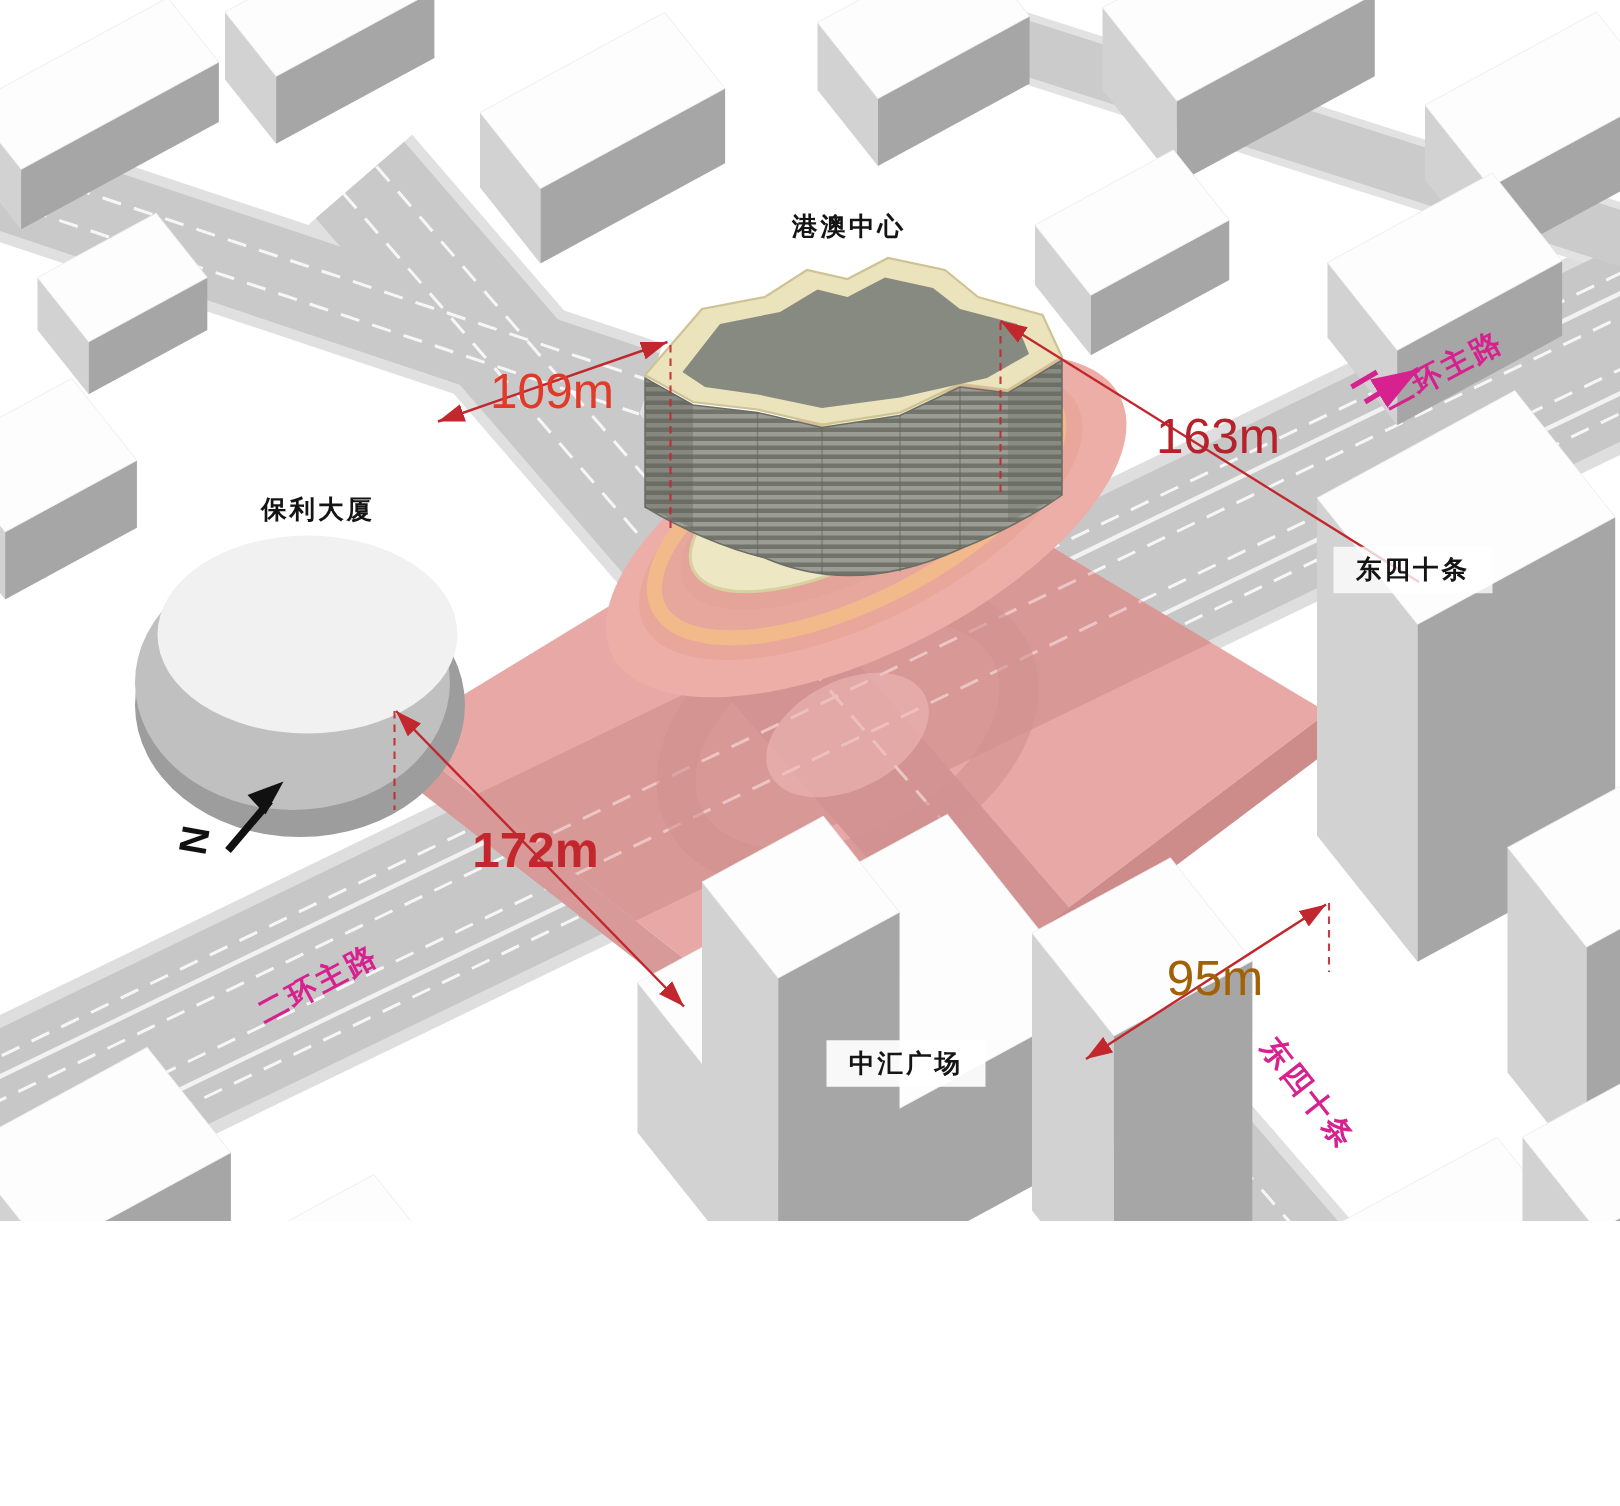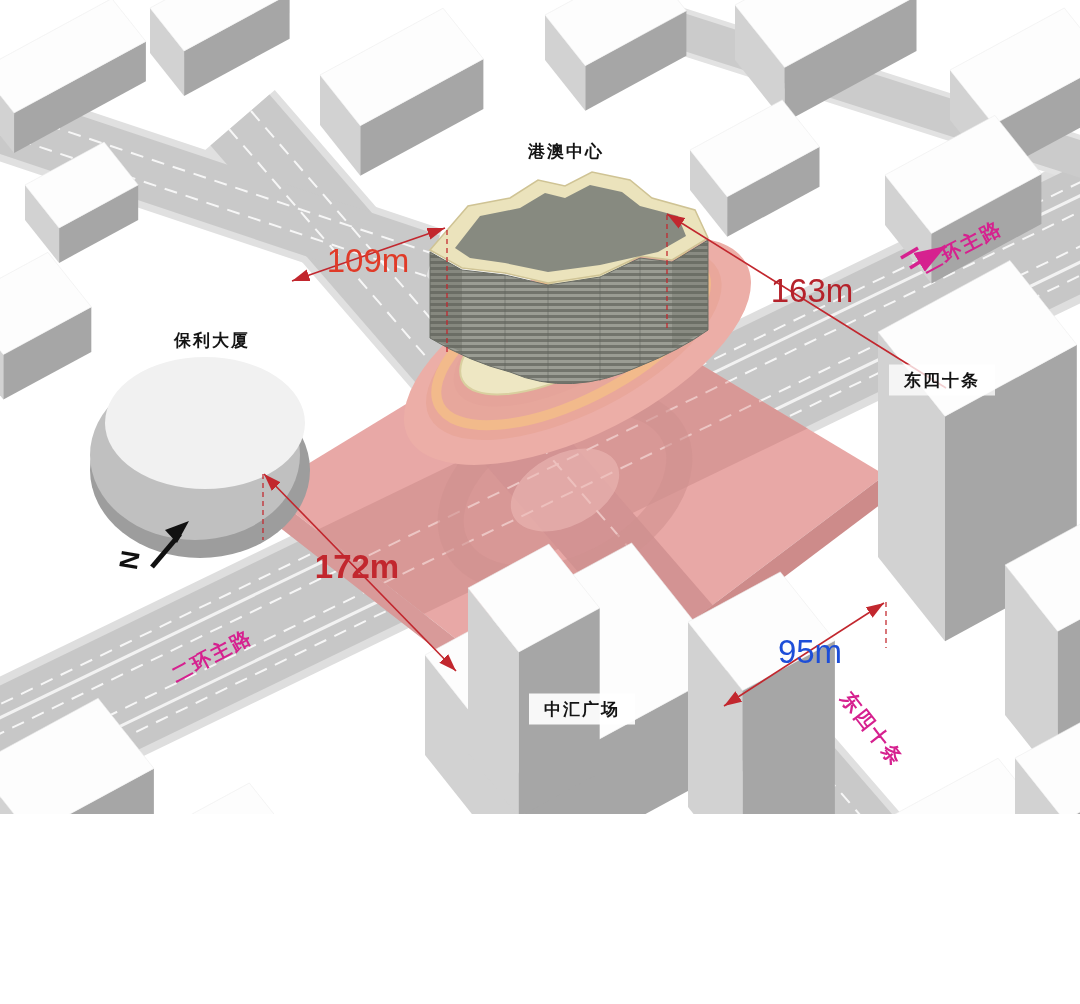--- a/index.html
+++ b/index.html
@@ -201,29 +201,29 @@
     <polygon points="189,521 165,530 177,543" fill="#111"></polygon>
   </g>
 </svg>
 
 <div class="lbl namebox" style="left:566px;top:151px;">港澳中心</div>
 
 <div class="lbl namebox trans" style="left:212px;top:340px;">保利大厦</div>
 
 <div class="lbl namebox trans" style="left:942px;top:380px;">东四十条</div>
 
-<div class="lbl namebox" style="left:582px;top:709px;">中汇广场</div>
+<div class="lbl namebox" style="left:604px;top:709px;">中汇广场</div>
 
 <div class="lbl dim" style="left: 368px; top: 261px; color: rgb(224, 58, 40); text-align: right;">109m</div>
 
 <div class="lbl dim" style="left: 812px; top: 291px; color: rgb(181, 34, 43);">163m</div>
 
 <div class="lbl dim" style="left: 357px; top: 567px; color: rgb(194, 39, 46); font-weight: bold;">172m</div>
 
-<div class="lbl dim" style="left: 810px; top: 652px; color: #1d4ed8;">95m</div>
+<div class="lbl dim" style="left: 810px; top: 652px; color: #a16207;">95m</div>
 
 <div class="lbl road" style="left: 962px; top: 247px; transform: translate(-50%, -50%) rotate(-28deg); color: rgb(214, 33, 143);">二环主路</div>
 
 <div class="lbl road" style="left: 212px; top: 656px; transform: translate(-50%, -50%) rotate(-28deg); color: rgb(214, 33, 143);">二环主路</div>
 
 <div class="lbl road" style="left: 872px; top: 729px; transform: translate(-50%, -50%) rotate(52deg); color: rgb(214, 33, 143);">东四十条</div>
 
 <div class="lbl north-n" style="left:129px;top:560px;transform:translate(-50%,-50%) rotate(100deg);">N</div>
 
 </div>

